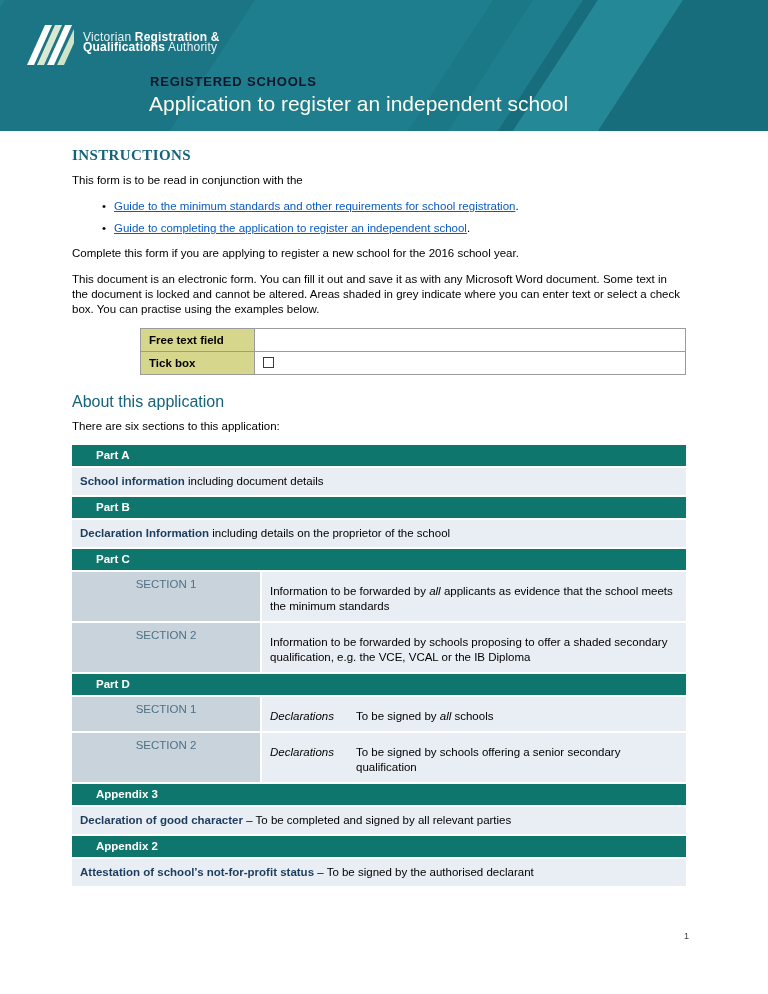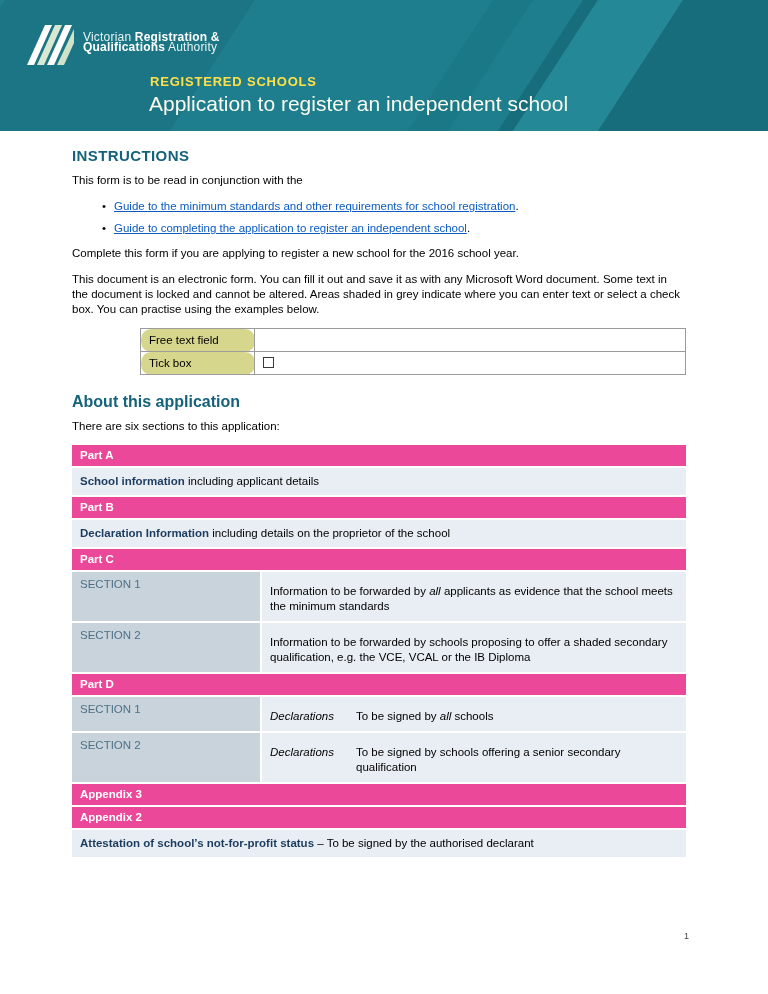--- a/index.html
+++ b/index.html
@@ -16,54 +16,54 @@
   .sw-dark-right  { right:-150px; width:400px; background:#176d7c; }
   .sw-light-mid   { right:150px;  width:85px;  background:#2b919f; opacity:.75; }
   .sw-dark-mid    { right:300px;  width:40px;  background:#1b7886; }
   .sw-dark-left   { left:-60px;   width:250px; background:rgba(8,55,70,0.12); }
 
   .brand { position:absolute; left:26px; top:20px; display:flex; align-items:flex-start; }
   .brand-mark { width:48px; height:46px; }
   .brand-text { margin-left:9px; margin-top:12px; color:#e8f3f4; font-size:12px; line-height:10px; letter-spacing:.2px; }
   .brand-text .b { font-weight:bold; color:#ffffff; }
 
-  .eyebrow { position:absolute; left:150px; top:74px; color:#fde047; font-weight:bold;
+  .eyebrow { position:absolute; left:150px; top:74px; color:#0f172a; font-weight:bold;
              font-size:13px; letter-spacing:.8px;text-align:right; }
   .htitle  { position:absolute; left:149px; top:92px; color:#fbfbf0; font-size:21px; font-weight:400; }
 
   
   .content { padding:0 82px 0 72px; }
 
-  .h-instructions { margin:16px 0 9px; font-size:15px; font-weight:bold; color:#15637a; letter-spacing:.4px; }
-  .h-about        { margin:18px 0 8px; font-size:16px; font-weight:700; color:#15637a; }
+  .h-instructions { margin:16px 0 9px; font-size:15px; font-weight:bold; color:#15637a; letter-spacing:.4px;font-family:Liberation Serif, serif; }
+  .h-about        { margin:18px 0 8px; font-size:16px; font-weight:400; color:#15637a; }
 
   p.body { font-size:11.5px; line-height:15px; margin:0 0 11px; }
 
   ul.links { list-style:none; margin:0 0 11px 30px; padding:0; }
   ul.links li { position:relative; padding-left:12px; margin-bottom:8px; font-size:11.5px; line-height:14px; }
   ul.links li::before { content:"\2022"; position:absolute; left:0; top:0; color:#000; }
   a.doclink { color:#0b5bc2; text-decoration:underline; cursor:pointer; }
 
   table.example { border-collapse:collapse; margin:2px 0 15px 68px; width:546px; }
   table.example td { border:1px solid #9b9b9b; font-size:11.5px; padding:4px 8px; height:23px; vertical-align:middle; }
-  td.ex-label { background:#d7d68d; font-weight:normal; width:114px;border-radius:10px; }
+  td.ex-label { background:#d7d68d; font-weight:bold; width:114px; }
   td.ex-field { background:#ffffff; }
   .freetext-area { width:100%; height:14px; }
   .tickbox { width:11px; height:11px; border:1.3px solid #3a3a3a; background:#fff; display:inline-block; }
 
   
   .parts { margin-top:10px; }
-  .bar  { background:#ec4899; color:#ffffff; font-weight:bold; font-size:11.5px;
-          padding:4px 8px 5px; margin-bottom:2px; }
+  .bar  { background:#0f766e; color:#ffffff; font-weight:bold; font-size:11.5px;
+          padding:4px 24px 5px; margin-bottom:2px; }
   .rowf { background:#e9eef4; font-size:11.5px; line-height:14px; padding:6px 8px 7px; margin-bottom:2px; }
   .lead { font-weight:bold; color:#1c3c5e; }
 
   .split   { display:flex; margin-bottom:2px; }
   .s-label { flex:none; width:188px; background:#c9d3dc; color:#4d7186;
-             font-size:11.5px; padding:6px 8px; }
+             font-size:11.5px; padding:6px 8px;text-align:center; }
   .s-body  { flex:1; background:#e9eef4; margin-left:2px; font-size:11.5px;
              line-height:15px; padding:12px 8px 7px; }
   .s-flex  { display:flex; }
   .decl    { flex:none; width:86px; font-style:italic; }
   em.all   { font-style:italic; }
 
   .pagenum { position:absolute; right:79px; top:931px; font-size:9px; color:#444; }
 </style>
 </head>
 <body>
@@ -132,21 +132,21 @@
     </tbody>
       </table>
 
     <div class="h-about">About this application</div>
     <p class="body">There are six sections to this application:</p>
 
     <div class="parts">
 
       <div class="bar">Part A</div>
       <div class="rowf">
-        <span class="lead">School information</span><span> including applicant details</span>
+        <span class="lead">School information</span><span> including document details</span>
       </div>
 
       <div class="bar">Part B</div>
       <div class="rowf">
         <span class="lead">Declaration Information</span><span> including details on the proprietor of the school</span>
       </div>
 
       <div class="bar">Part C</div>
       <div class="split">
         <div class="s-label">SECTION 1</div>
@@ -171,20 +171,23 @@
       </div>
       <div class="split">
         <div class="s-label">SECTION 2</div>
         <div class="s-body s-flex">
           <span class="decl">Declarations</span>
           <span><span>To be signed by schools offering a senior secondary qualification</span><em class="all"></em><span></span></span>
         </div>
       </div>
 
       <div class="bar">Appendix 3</div>
+      <div class="rowf">
+        <span class="lead">Declaration of good character</span><span> – To be completed and signed by all relevant parties</span>
+      </div>
 
       <div class="bar">Appendix 2</div>
       <div class="rowf">
         <span class="lead">Attestation of school’s not-for-profit status</span><span> – To be signed by the authorised declarant</span>
       </div>
 
     </div>
   </div>
 
   <div class="pagenum">1</div>

